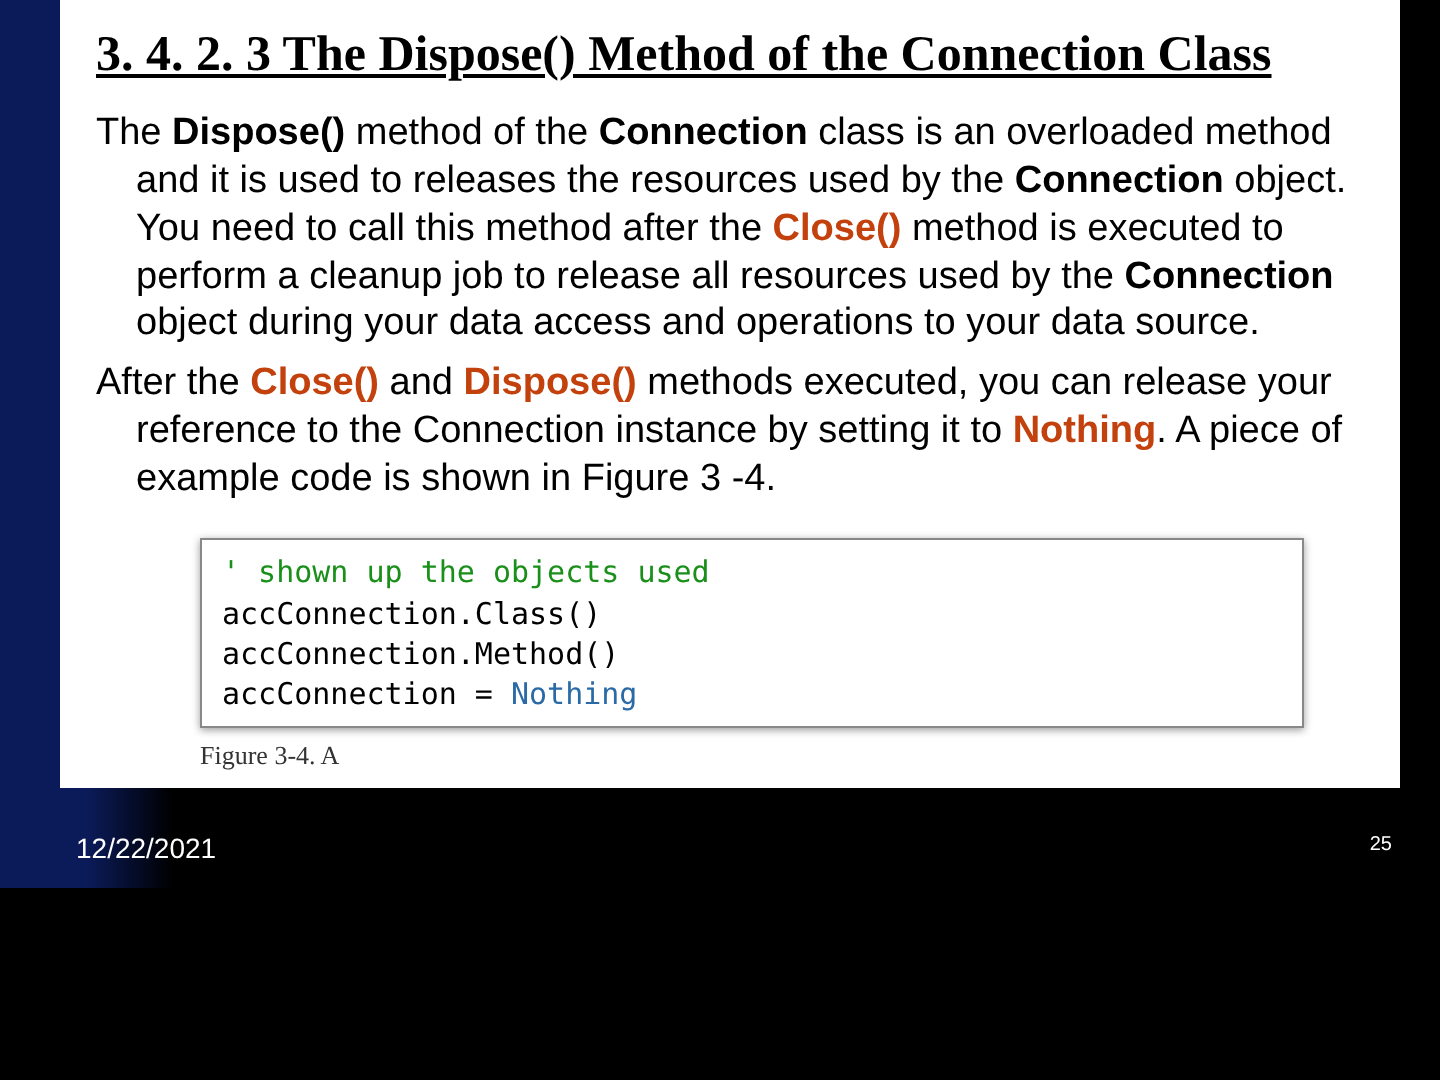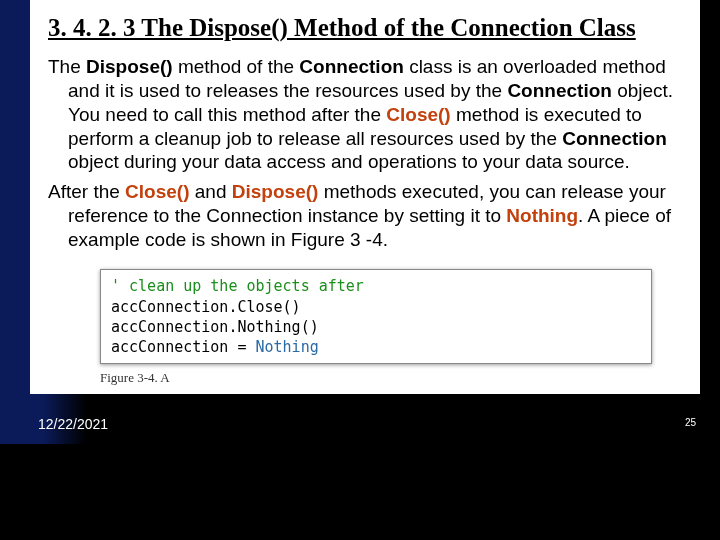--- a/index.html
+++ b/index.html
@@ -92,23 +92,23 @@
 
     <div class="para">
       <span class="normal">The </span><span class="bold">Dispose()</span><span class="normal"> method of the </span><span class="bold">Connection</span><span class="normal"> class is an overloaded method and it is used to releases the resources used by the </span><span class="bold">Connection</span><span class="normal"> object. You need to call this method after the </span><span class="boldred">Close()</span><span class="normal"> method is executed to perform a cleanup job to release all resources used by the </span><span class="bold">Connection</span><span class="normal"> object during your data access and operations to your data source.</span>
     </div>
 
     <div class="para">
       <span class="normal">After the </span><span class="boldred">Close()</span><span class="normal"> and </span><span class="boldred">Dispose()</span><span class="normal"> methods executed, you can release your reference to the Connection instance by setting it to </span><span class="boldred">Nothing</span><span class="normal">. A piece of example code is shown in Figure 3 -4.</span>
     </div>
 
     <div class="codebox">
-      <div class="comment">' clean up the objects after</div>
-      <div>accConnection.Close()</div>
-      <div>accConnection.Nothing()</div>
+      <div class="comment">' shown up the objects used</div>
+      <div>accConnection.Class()</div>
+      <div>accConnection.Method()</div>
       <div>
         <span>accConnection = </span><span class="kw">Nothing</span>
       </div>
     </div>
 
     <div class="fig-caption">Figure 3-4. A</div>
 
   </div>
 
   <div class="footer-date">12/22/2021</div>

